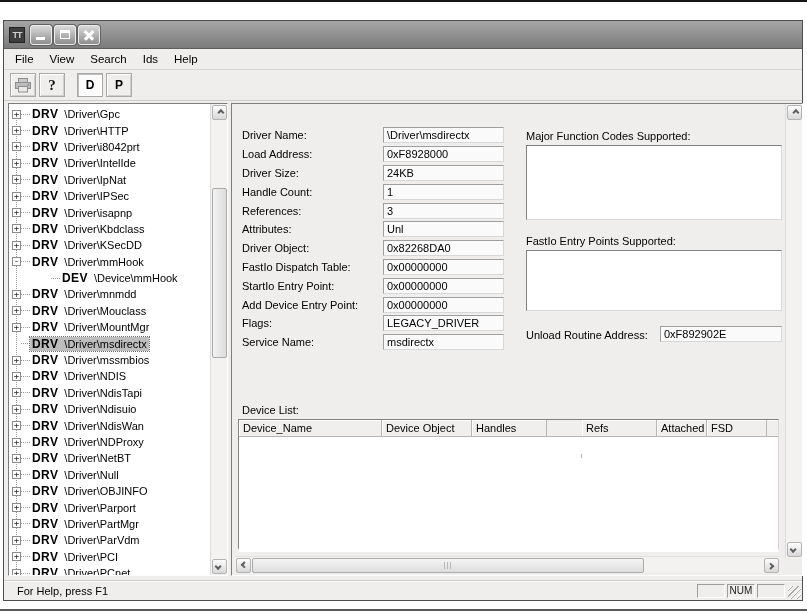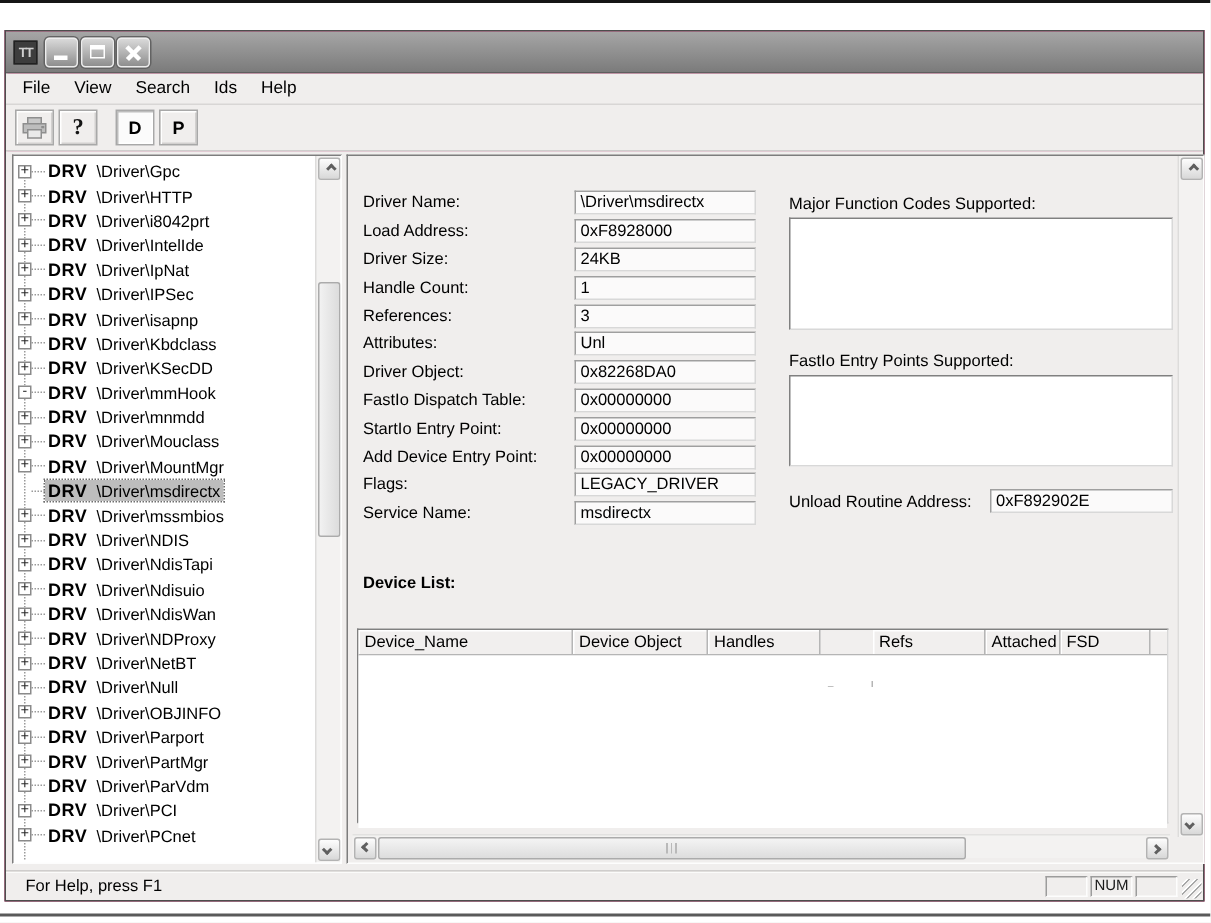--- a/index.html
+++ b/index.html
@@ -7,21 +7,21 @@
   body {
     position: relative; background:#ffffff; overflow:hidden;
     font-family:"Liberation Sans", sans-serif; color:#000;
   }
   .rule-top { position:absolute; left:0; top:0; width:807px; height:2px; background:#161616; }
   .rule-bottom { position:absolute; left:0; top:609px; width:807px; height:2px; background:#5a5a5a; }
 
   
   .window {
     position:absolute; left:3px; top:20px; width:800px; height:581px;
-    background:#be185d; border:1px solid #4d4d4d;
+    background:#701a75; border:1px solid #4d4d4d;
     box-shadow: inset 0 0 0 1px #9c9c9c;
     display:flex; flex-direction:column;
   }
 
   
   .titlebar {
     height:28px; flex:none; display:flex; align-items:center; padding:0 5px;
     background:linear-gradient(#a6a6a6, #7b7b7b);
     border-bottom:1px solid #5e5e5e;
   }
@@ -125,21 +125,21 @@
     height:16px; line-height:14px; padding:0 3px; overflow:hidden; white-space:nowrap;
     background:#fbfafa; border:1px solid; border-color:#9f9f9f #d8d8d8 #d8d8d8 #9f9f9f;
   }
   .col2-label { position:absolute; left:294px; white-space:nowrap; }
   .listbox {
     position:absolute; left:294px; width:256px; background:#fff;
     border:1px solid; border-color:#808080 #d8d8d8 #d8d8d8 #808080;
   }
   .unload-box { position:absolute; left:428px; top:222px; width:122px; }
 
-  .devlist-label { position:absolute; left:10px; top:279px;font-weight:bold; }
+  .devlist-label { position:absolute; left:10px; top:300px; }
   .device-table {
     position:absolute; left:6px; top:315px; width:541px; height:130px;
     background:#fff; border:1px solid; border-color:#808080 #d8d8d8 #d8d8d8 #808080;
   }
   .dt-header { display:flex; height:17px; background:#f1efee; border-bottom:1px solid #b5b5b5; }
   .th {
     flex:none; padding:2px 4px; font-size:11px; overflow:hidden; white-space:nowrap;
     border-right:1px solid #b5b5b5; box-shadow: inset 1px 1px 0 #ffffff;
   }
   .th-fill { flex:1; box-shadow: inset 0 1px 0 #ffffff; }
@@ -307,20 +307,28 @@
               <span class="ntype">DRV</span>
               <span class="npath">\Driver\KSecDD</span>
             </span>
           </div>
           <div class="tree-row">
             <span class="expander">-</span>
             <span class="dots"></span>
             <span class="node">
               <span class="ntype">DRV</span>
               <span class="npath">\Driver\mmHook</span>
+            </span>
+          </div>
+          <div class="tree-row child">
+            <span class="exp-spacer"></span>
+            <span class="dots"></span>
+            <span class="node">
+              <span class="ntype">DEV</span>
+              <span class="npath">\Device\mmHook</span>
             </span>
           </div>
           <div class="tree-row">
             <span class="expander">+</span>
             <span class="dots"></span>
             <span class="node">
               <span class="ntype">DRV</span>
               <span class="npath">\Driver\mnmdd</span>
             </span>
           </div>

